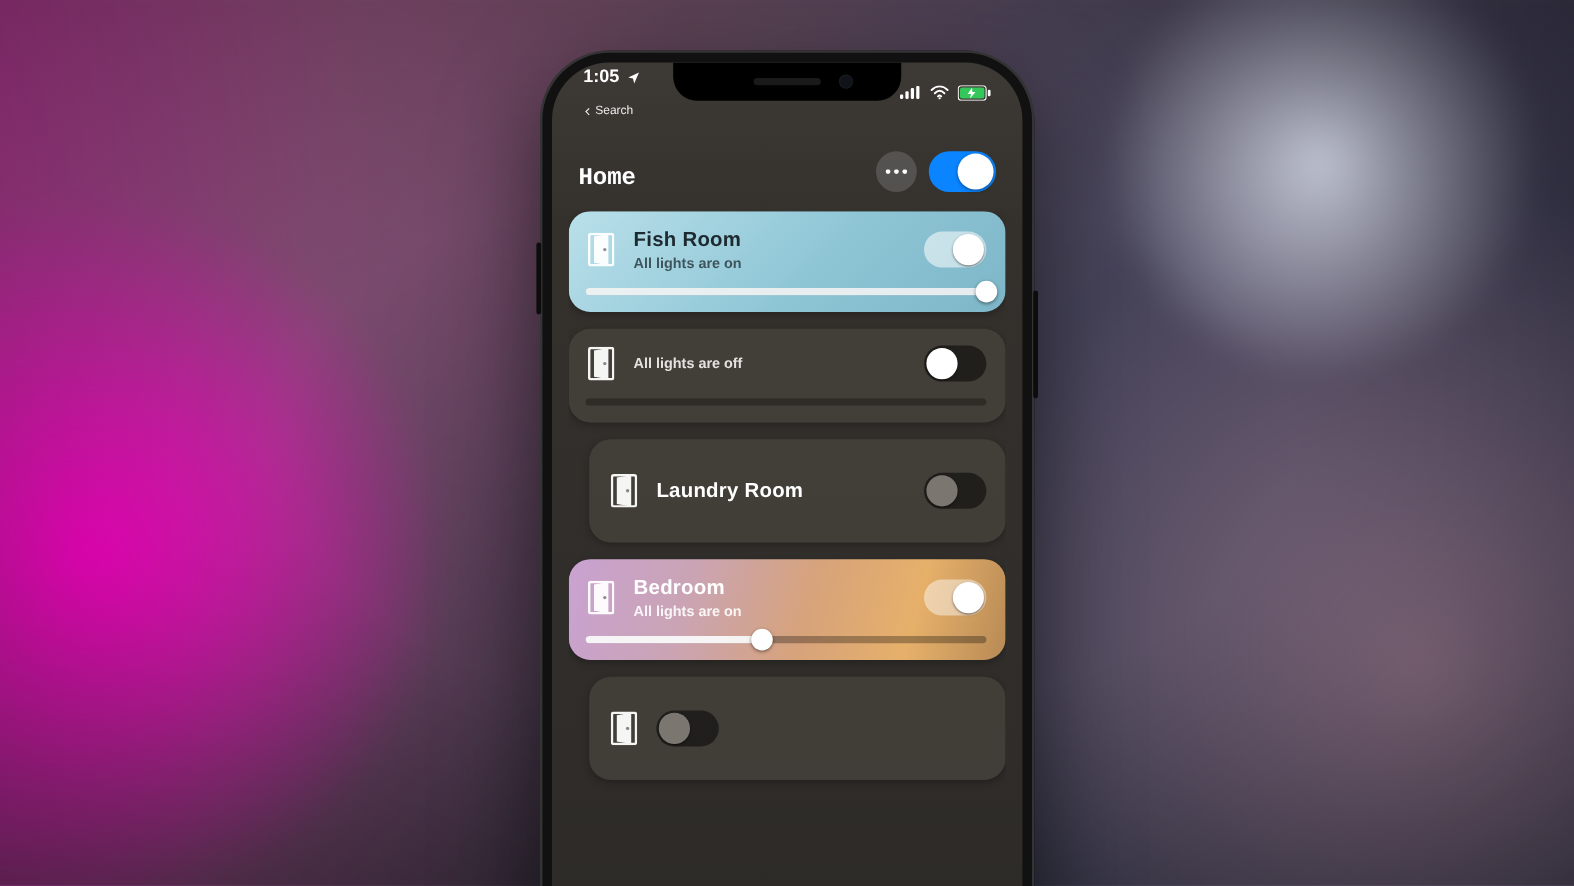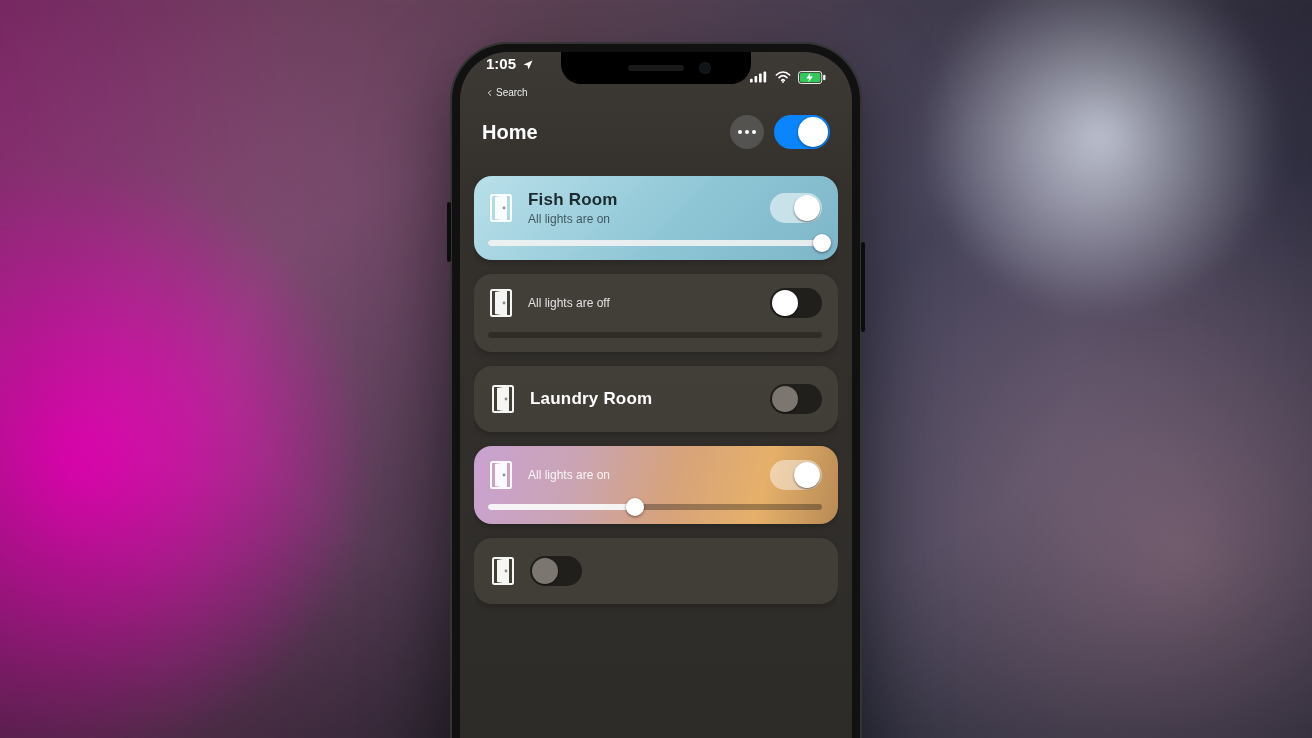--- a/index.html
+++ b/index.html
@@ -65,24 +65,25 @@
   }
   .status .left { display:flex; flex-direction:column; gap:1px; line-height:1; }
   .status .time-row { display:flex; align-items:flex-end; gap:6px; }
   .status .back { font-size:10px; font-weight:400; opacity:0.9; display:flex; align-items:center; gap:2px; margin-top:16px; }
   .status .right { display:flex; align-items:center; gap:6px; }
 
   .icon-svg { display:block; }
 
   
   .app-header {
-    position:absolute; top:63px; left:0; right:0;
-    display:flex; align-items:center; justify-content:space-between;
+    position:absolute; top:74px; left:0; right:0;
+    display:flex; align-items:flex-end; justify-content:space-between;
     padding: 0 22px;
     color:#fff;
+    font-family:Liberation Mono, monospace;
   }
   .app-header .title { font-size:20px; font-weight:700; }
   .app-header .actions { display:flex; align-items:center; gap:10px; }
   .dots-btn {
     width:34px; height:34px; border-radius:50%;
     background: rgba(120,120,120,0.45);
     display:flex; align-items:center; justify-content:center;
     color:#fff;
   }
   .main-toggle {
@@ -106,21 +107,21 @@
     padding:14px 16px 14px 14px;
     background: rgba(70,66,60,0.78);
     box-shadow: 0 2px 6px rgba(0,0,0,0.25);
     position:relative;
     color:#fff;
   }
   .card-row { display:flex; align-items:center; gap:14px; }
   .door-icon { flex:0 0 26px; display:flex; align-items:center; justify-content:center; opacity:0.95; }
   .card-text { flex:1 1 auto; display:flex; flex-direction:column; gap:2px; }
   .room-name { font-size:17px; font-weight:700; letter-spacing:0.2px; }
-  .room-status { font-size:12px; font-weight:400; opacity:0.85; }
+  .room-status { font-size:12px; font-weight:700; opacity:0.85; }
   .room-toggle {
     flex:0 0 auto;
     width:52px; height:30px; border-radius:15px; position:relative;
   }
   .room-toggle .knob {
     position:absolute; top:2px; width:26px; height:26px; border-radius:50%;
     box-shadow:0 1px 2px rgba(0,0,0,0.5);
   }
   .slider-track {
     margin-top:14px;
@@ -145,21 +146,21 @@
   .card.fish .room-status { color:#1d2a30; opacity:0.75; }
   .card.bedroom {
     background: linear-gradient(105deg, #c9a2d2 0%, #caa4b3 28%, #d7a37a 55%, #e6b06a 78%, #b78a55 100%);
     color:#2a2224;
   }
   .card.bedroom .room-name, .card.bedroom .room-status { color:#fff; }
   .card.bedroom .room-status { opacity:0.9; }
   .card.bedroom .door-icon, .card.fish .door-icon { color:#fff; }
   .card.bedroom .slider-fill { background: rgba(255,255,255,0.92); }
   .card.bedroom .slider-track { background: rgba(0,0,0,0.3); }
-  .card.compact { padding:18px 16px; }
+  .card.compact { padding:28px 16px;margin-left:17px; }
 
 </style>
 </head>
 <body>
 
 <div class="bg"></div>
 <div class="vignette"></div>
 
 <div class="phone">
   <div class="screen">
@@ -295,20 +296,21 @@
         <div class="card bedroom">
           <div class="card-row">
             <div class="door-icon">
               <svg class="icon-svg" width="22" height="28" viewBox="0 0 22 28" fill="none">
                 <rect x="1" y="1" width="20" height="26" rx="1.5" stroke="#ffffff" stroke-width="2"></rect>
                 <path d="M5 3 L17 1 L17 27 L5 25 Z" fill="#ffffff"></path>
                 <circle cx="14" cy="14" r="1.4" fill="#000" fill-opacity="0.45"></circle>
               </svg>
             </div>
             <div class="card-text">
+              <div class="room-name">Bedroom</div>
               <div class="room-status">All lights are on</div>
             </div>
             <div class="room-toggle" style="background: rgba(255, 255, 255, 0.45);">
               <div class="knob" style="background: rgb(255, 255, 255); left: 24px;"></div>
             </div>
           </div>
           <div class="slider-track">
             <div class="slider-fill" style="width: 44%;"></div>
             <div class="slider-knob" style="left: 44%;"></div>
           </div>

